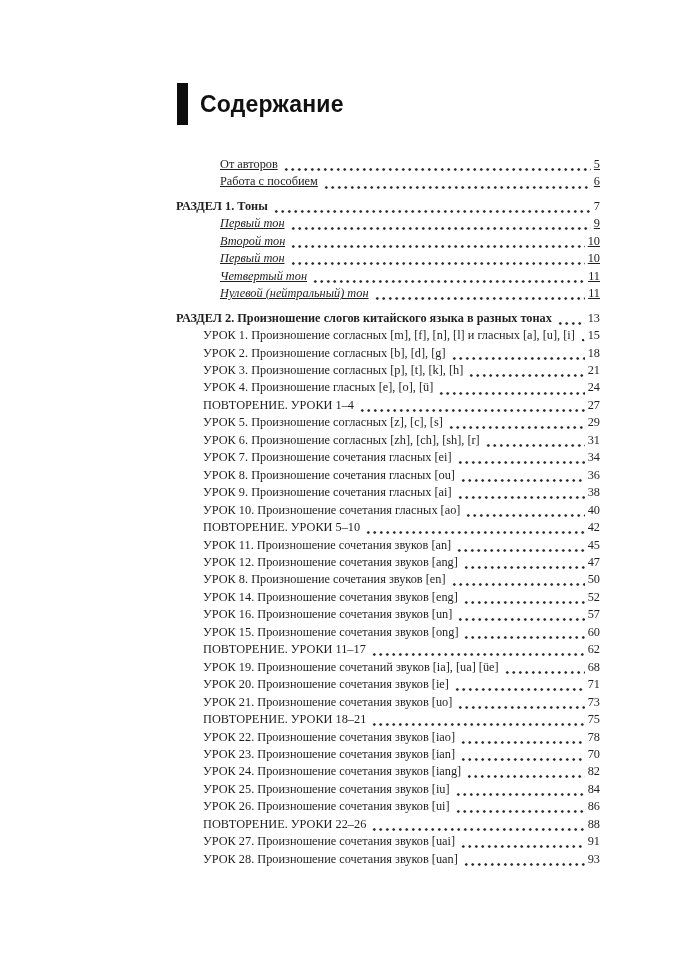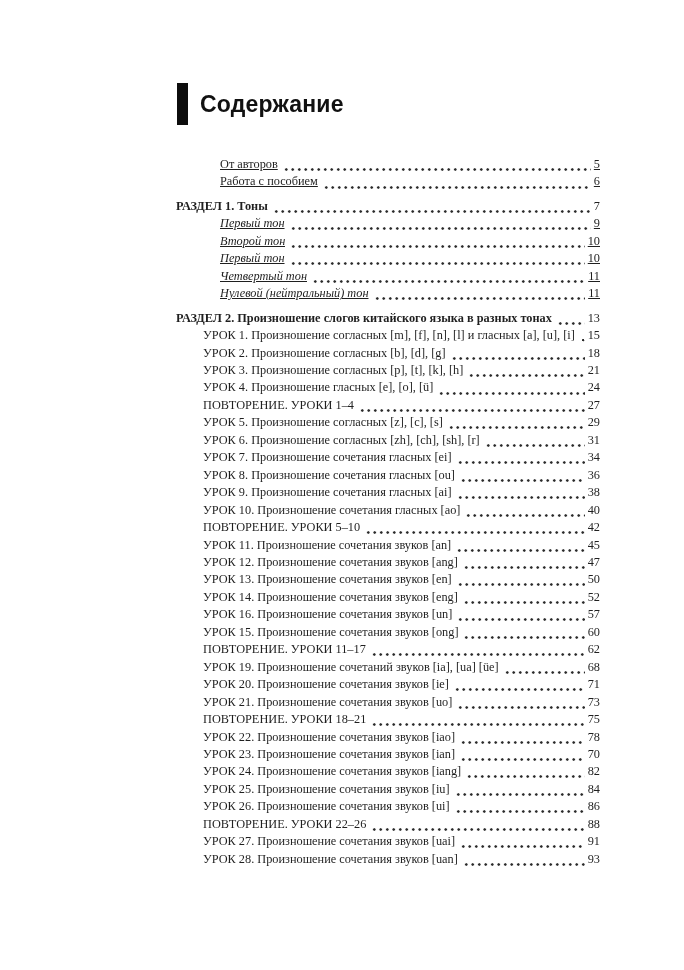--- a/index.html
+++ b/index.html
@@ -172,21 +172,21 @@
         <span class="label">УРОК 11. Произношение сочетания звуков [an]</span>
         <span class="dots"></span>
         <span class="pagenum">45</span>
       </div>
       <div class="row lesson">
         <span class="label">УРОК 12. Произношение сочетания звуков [ang]</span>
         <span class="dots"></span>
         <span class="pagenum">47</span>
       </div>
       <div class="row lesson">
-        <span class="label">УРОК 13. Произношение сочетания звуков [en]</span>
+        <span class="label">УРОК 8. Произношение сочетания звуков [en]</span>
         <span class="dots"></span>
         <span class="pagenum">50</span>
       </div>
       <div class="row lesson">
         <span class="label">УРОК 14. Произношение сочетания звуков [eng]</span>
         <span class="dots"></span>
         <span class="pagenum">52</span>
       </div>
       <div class="row lesson">
         <span class="label">УРОК 16. Произношение сочетания звуков [un]</span>

